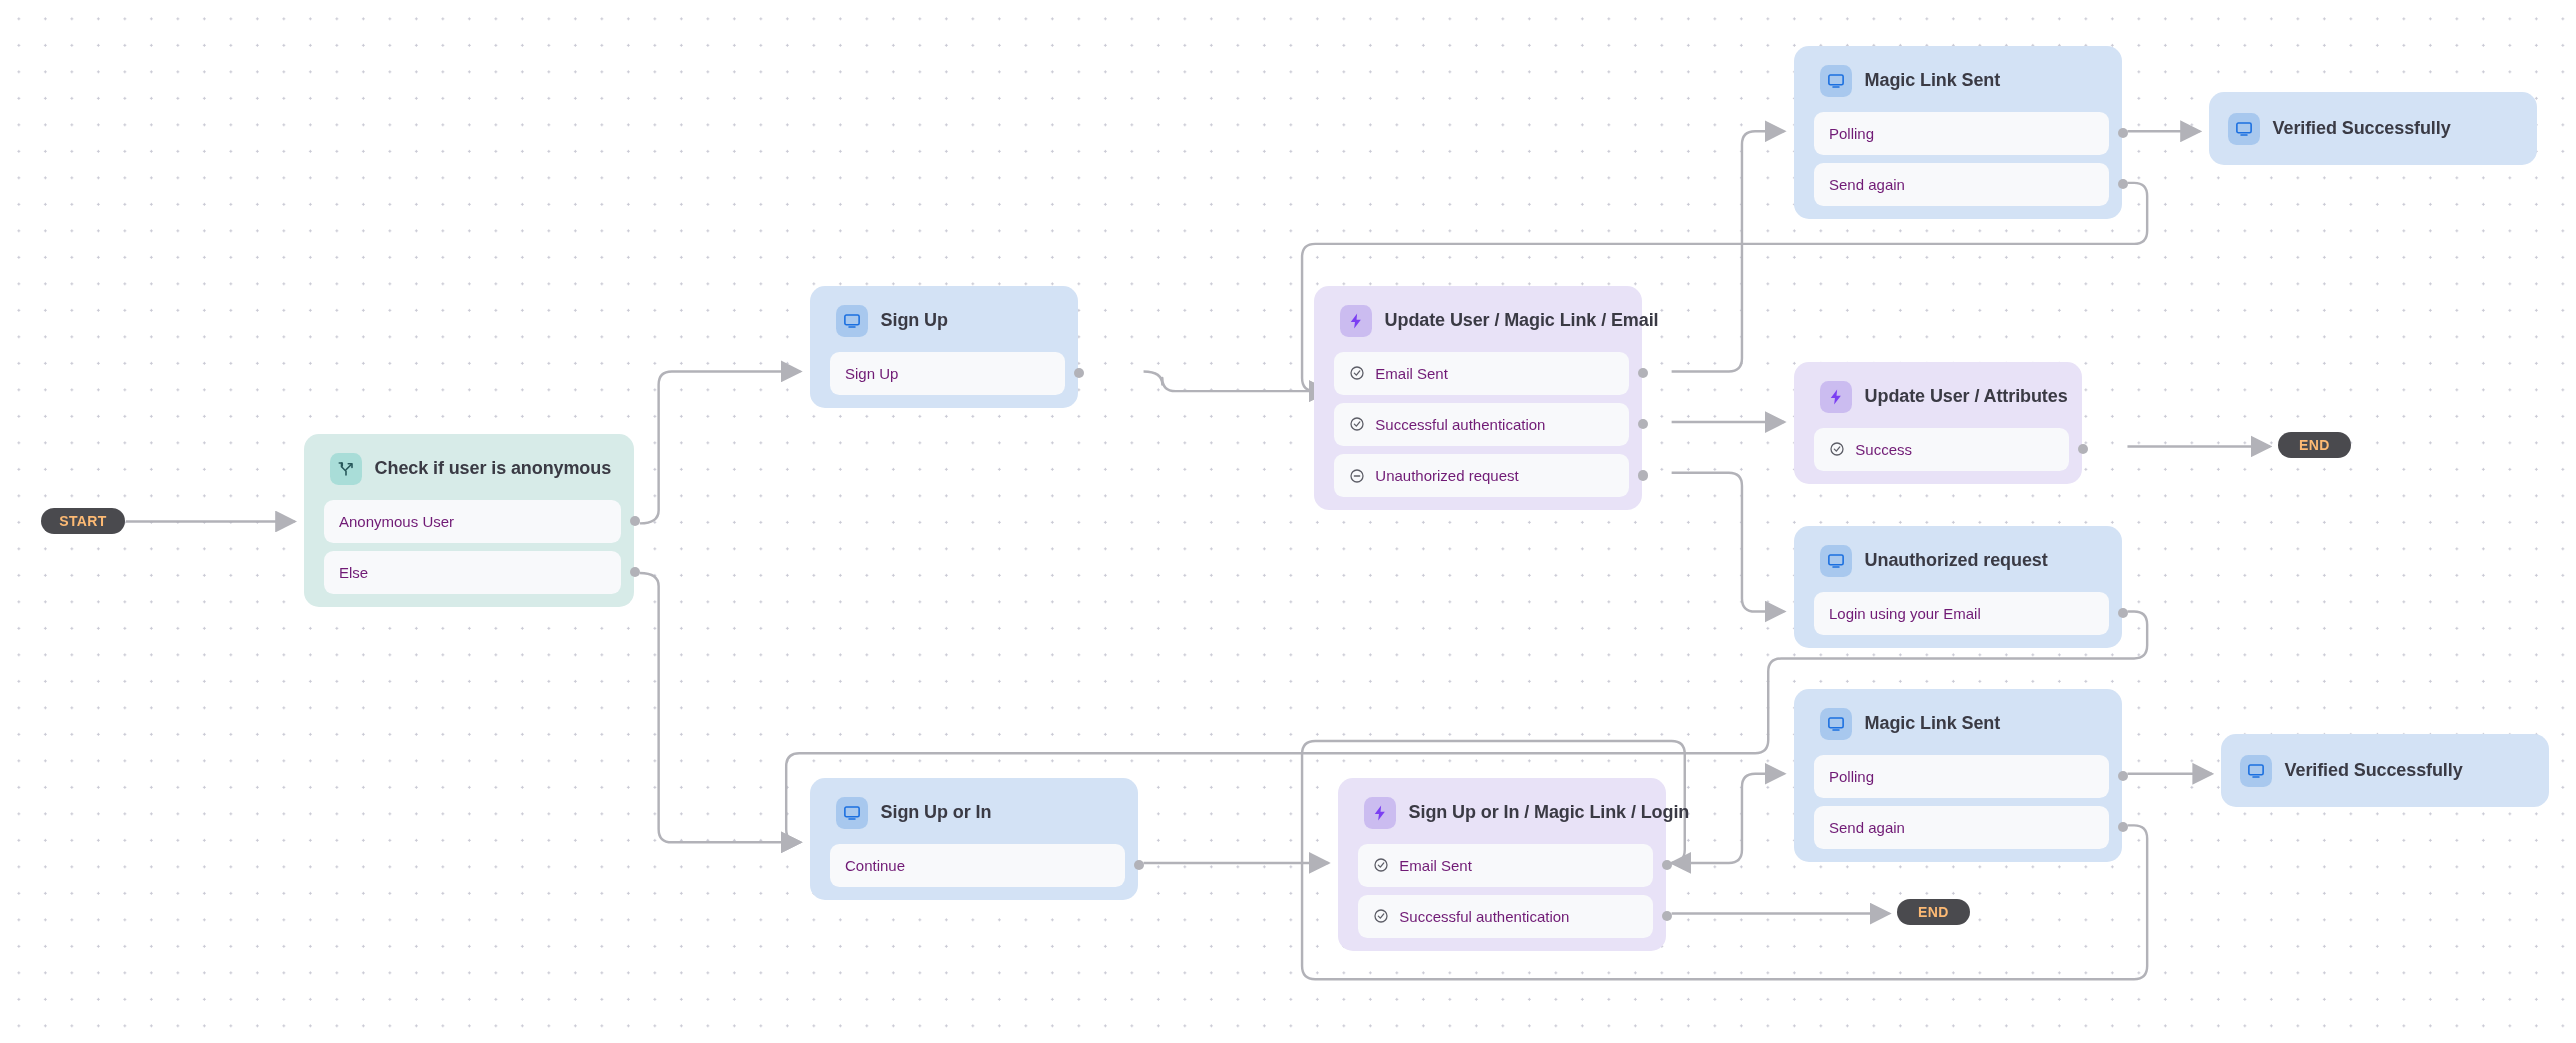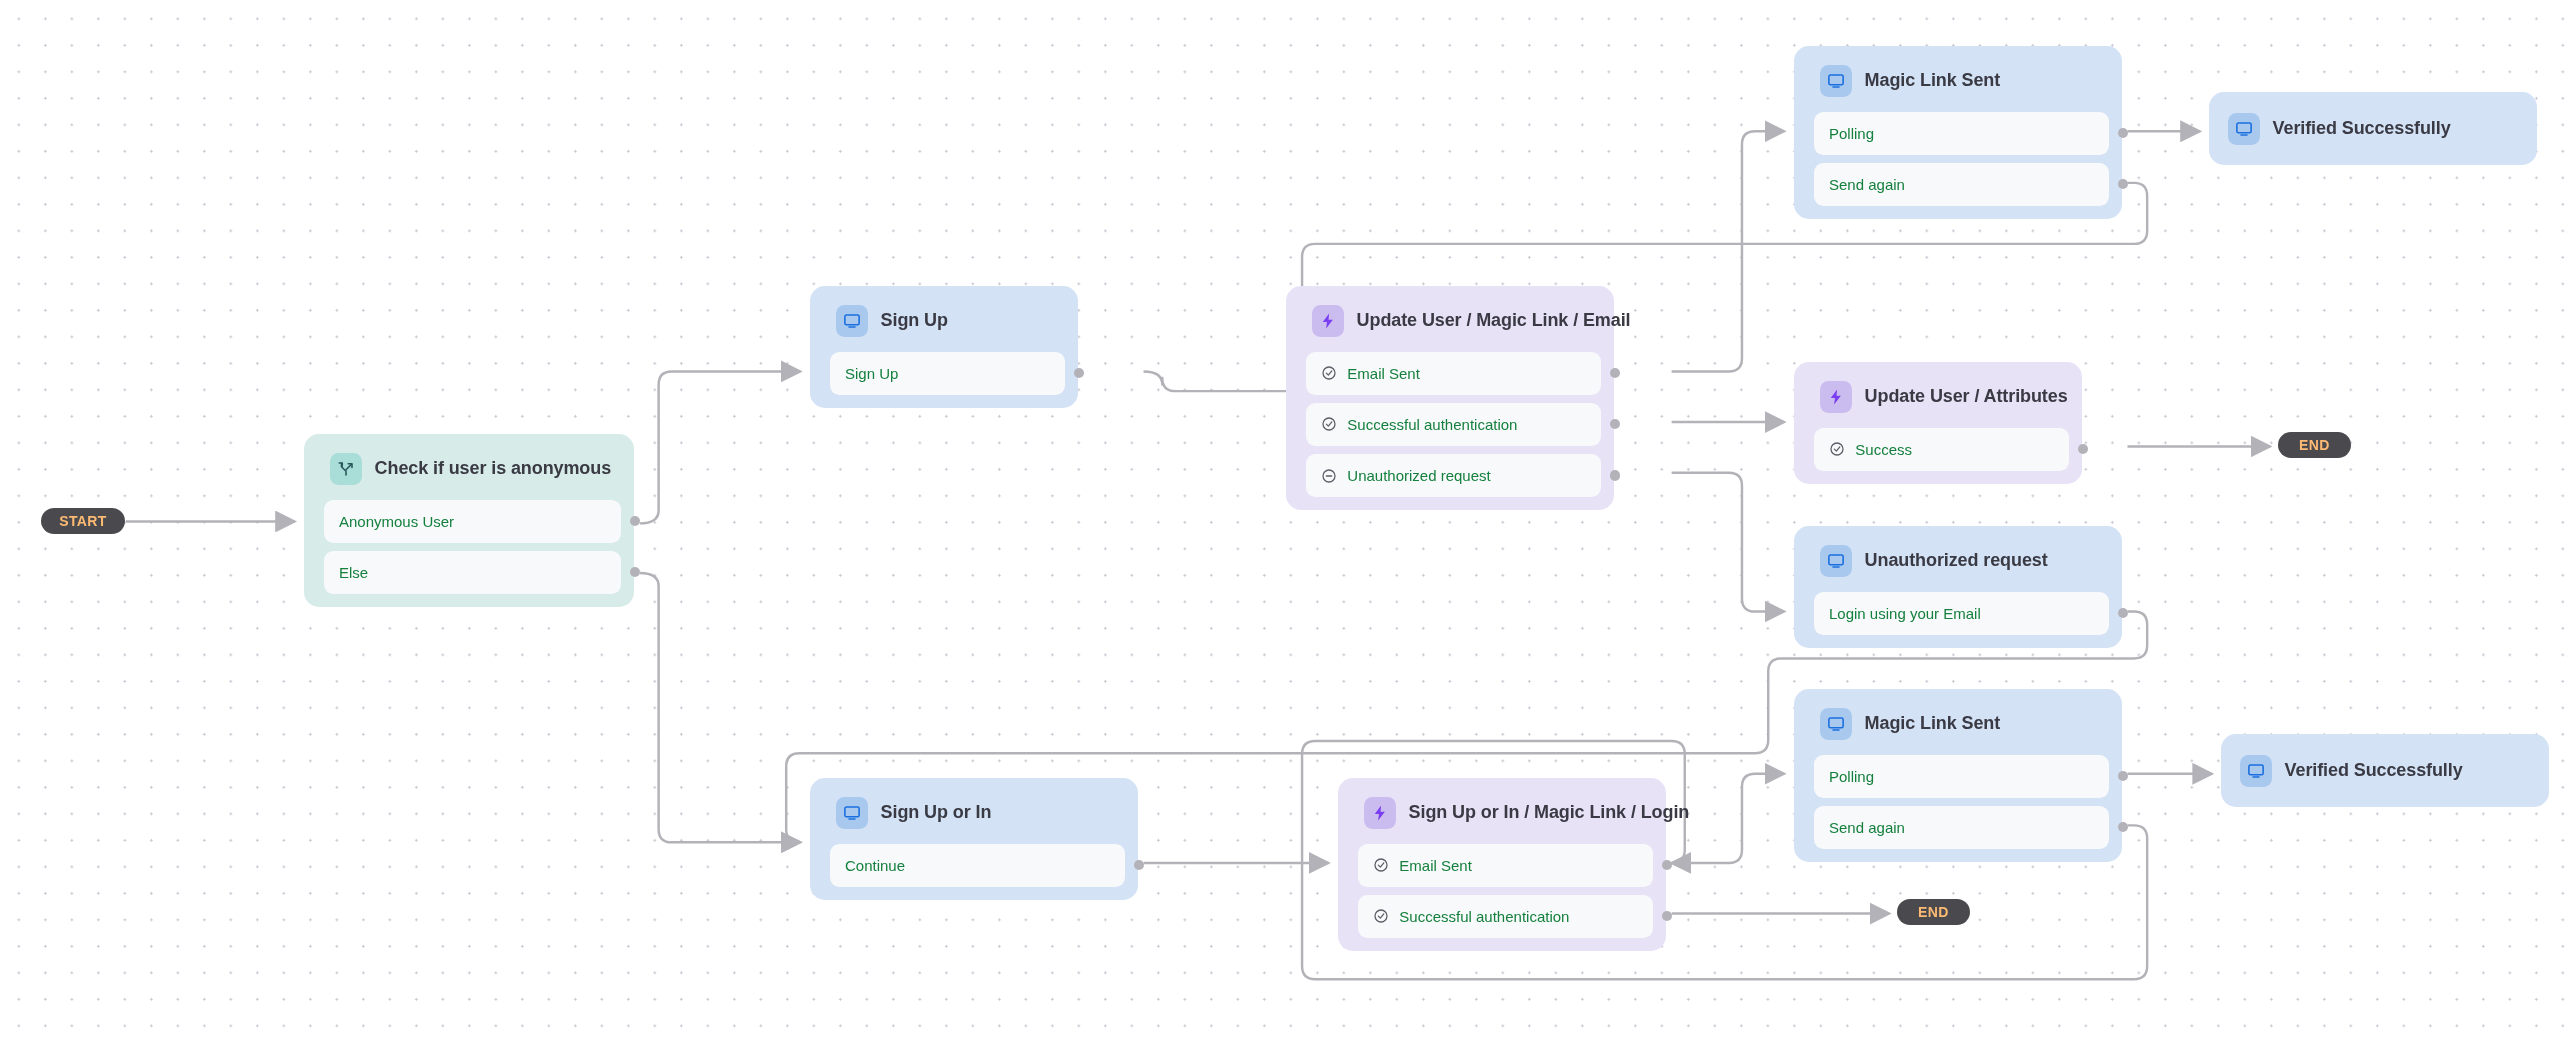--- a/index.html
+++ b/index.html
@@ -59,21 +59,21 @@
     border-radius: 9.4px;
     height: 43px;
     display: flex; align-items: center;
     padding: 0 15px;
     margin-bottom: 8.4px;
     gap: 10.3px;
   }
   .row:last-child { margin-bottom: 0; }
   .row-label {
     font-size: 15px;
-    color: #15803d;
+    color: #701a75;
     white-space: nowrap;
   }
   .row-ico { width: 16px; height: 16px; flex: 0 0 auto; display:block; }
 
   
   .port {
     position: absolute;
     width: 10.3px; height: 10.3px;
     border-radius: 50%;
     background: #b2b2b8;
@@ -181,21 +181,21 @@
         </svg>
       </span>
       <span class="node-title">Sign Up</span>
     </div>
     <div class="row">
       <span class="row-label">Sign Up</span>
       <span class="port" style="right:-19px; top:16px;"></span>
     </div>
   </div>
 
-  <div class="node purple" style="left:1286px; top:286px; width:328px;">
+  <div class="node purple" style="left:1314px; top:286px; width:328px;">
     <div class="node-head">
       <span class="node-icon icon-purple">
         <svg width="18" height="18" viewBox="0 0 24 24" fill="#7b3ff2" stroke="none">
           <path d="M13.5 2 L5 13.2 L10.6 13.2 L9.5 22 L18.5 10.4 L12.7 10.4 Z"></path>
         </svg>
       </span>
       <span class="node-title">Update User / Magic Link / Email</span>
     </div>
     <div class="row">
       <span class="row-ico">

